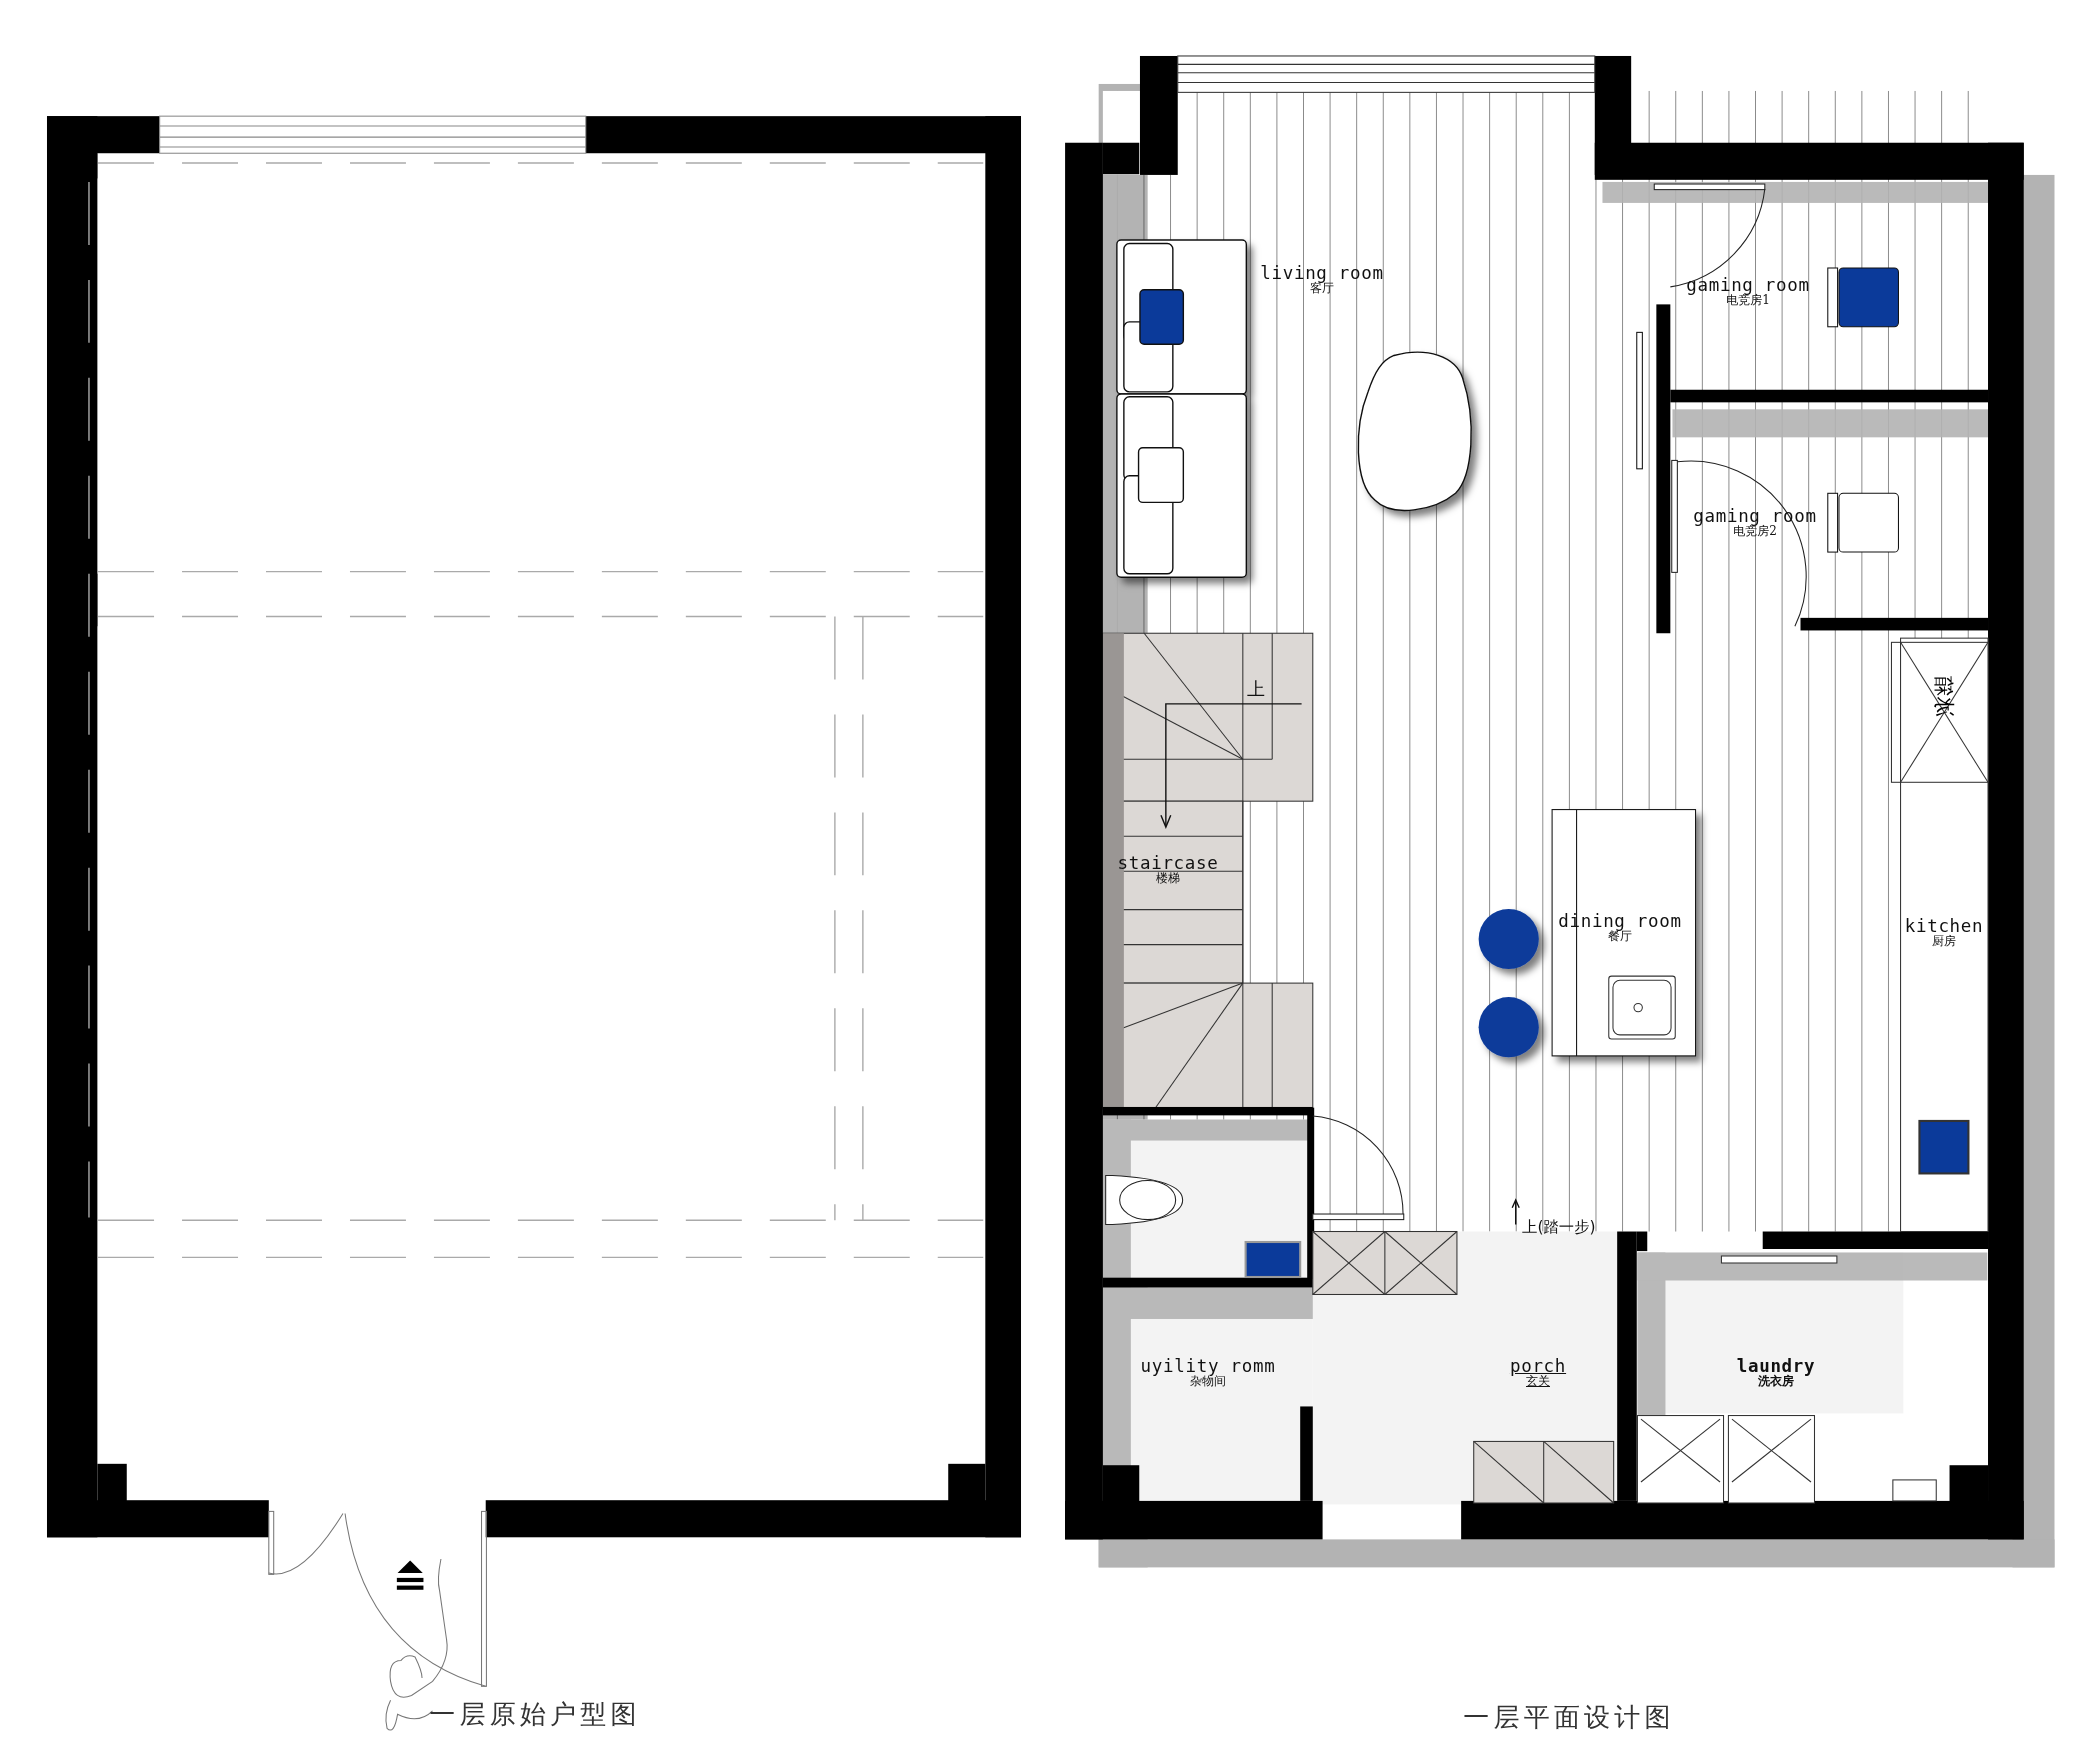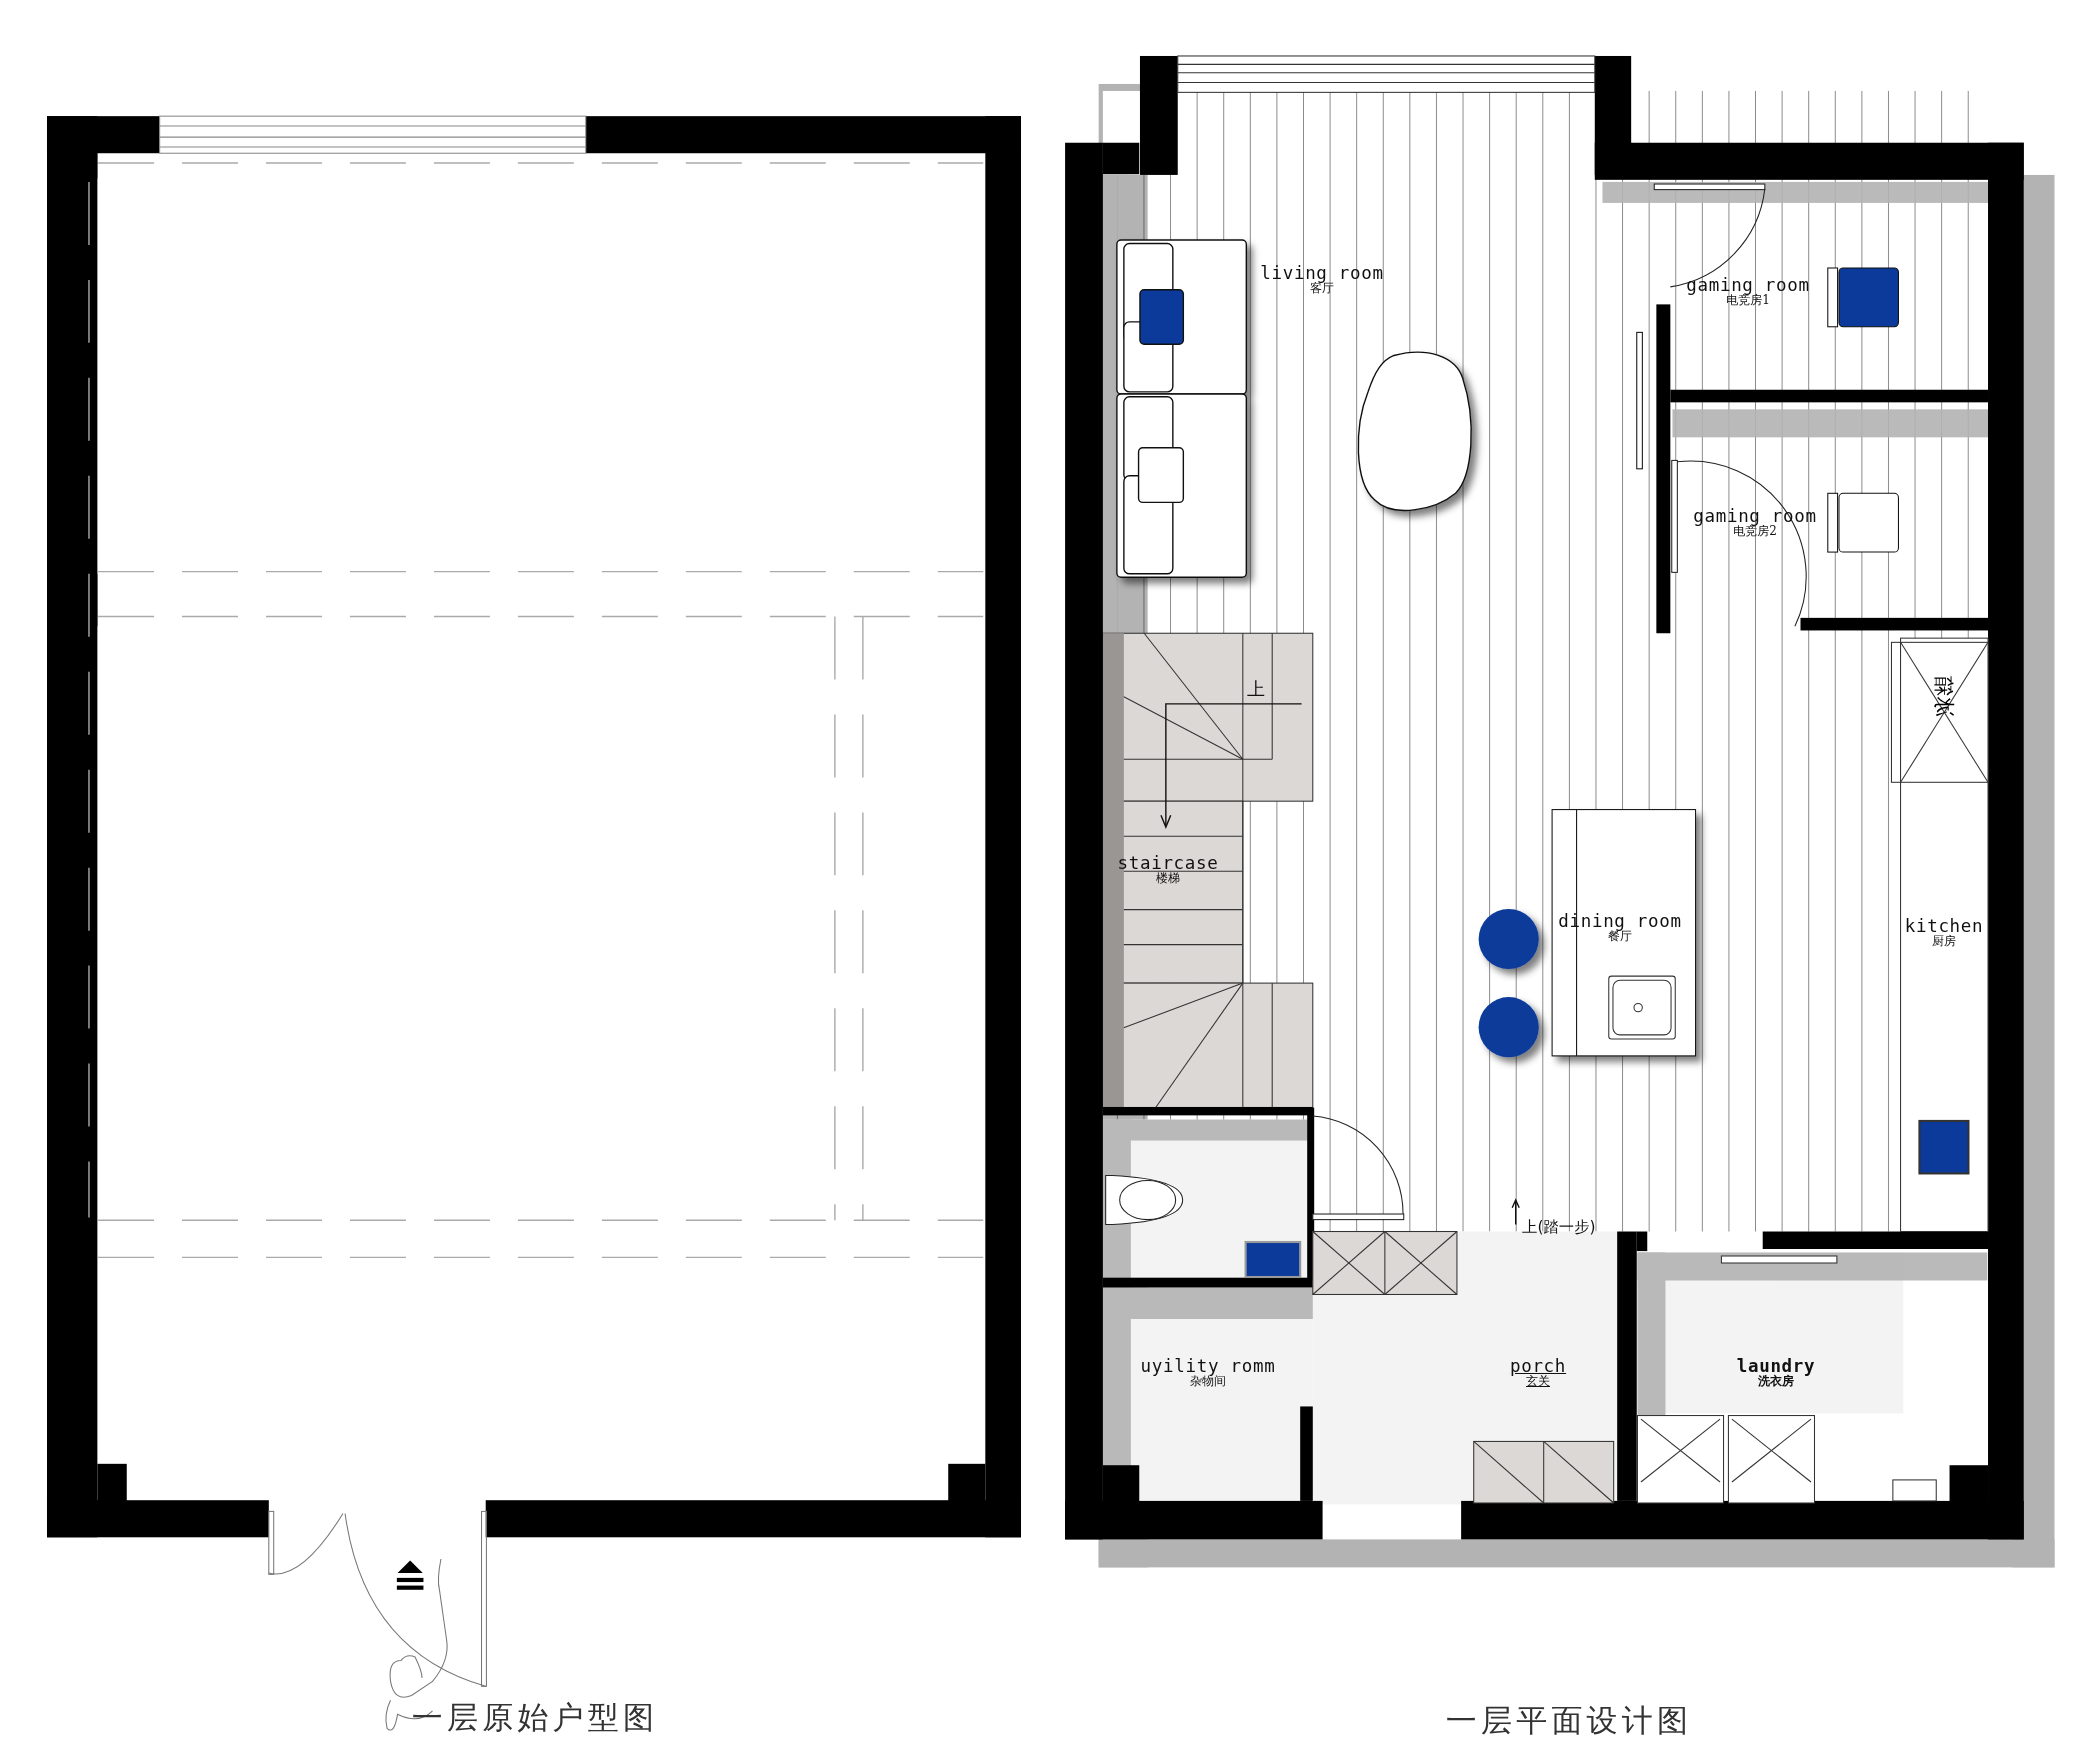--- a/index.html
+++ b/index.html
@@ -1,21 +1,21 @@
 <!DOCTYPE html>
 <html style="font-size:11.2px"><head>
 <meta charset="utf-8">
 <style>
   html,body{margin:0;padding:0;background:#ffffff;}
   body{width:2077px;height:1764px;position:relative;overflow:hidden;font-family:"DejaVu Sans Mono","Liberation Mono",monospace;}
   svg{position:absolute;left:0;top:0;}
   .lbl{position:absolute;text-align:center;color:#111;line-height:1.05;transform:translateX(-50%);}
   .lbl .en{display:block;font-family:"DejaVu Sans Mono","Liberation Mono",monospace;font-size:17.5px;letter-spacing:0.7px;}
   .lbl .zh{display:block;font-family:"DejaVu Serif","Liberation Serif",serif;font-size:12px;}
-  .caption{position:absolute;font-family:"DejaVu Sans","Liberation Sans",sans-serif;font-size:31px;color:#333;letter-spacing:4.2px;transform:translateX(-50%);white-space:nowrap;}
+  .caption{position:absolute;font-family:"DejaVu Sans","Liberation Sans",sans-serif;font-size:26px;color:#333;letter-spacing:4.2px;transform:translateX(-50%);white-space:nowrap;}
   .small{position:absolute;font-family:"DejaVu Sans","Liberation Sans",sans-serif;font-size:15.4px;color:#111;white-space:nowrap;}
   .fridge{position:absolute;font-family:"DejaVu Serif","Liberation Serif",serif;font-size:21px;transform:rotate(90deg) scaleX(-1);color:#000;}
 </style>
 </head>
 <body>
 
 <svg width="2077" height="1764" viewBox="0 0 2968 2521">
 
   <g fill="#000">
 

